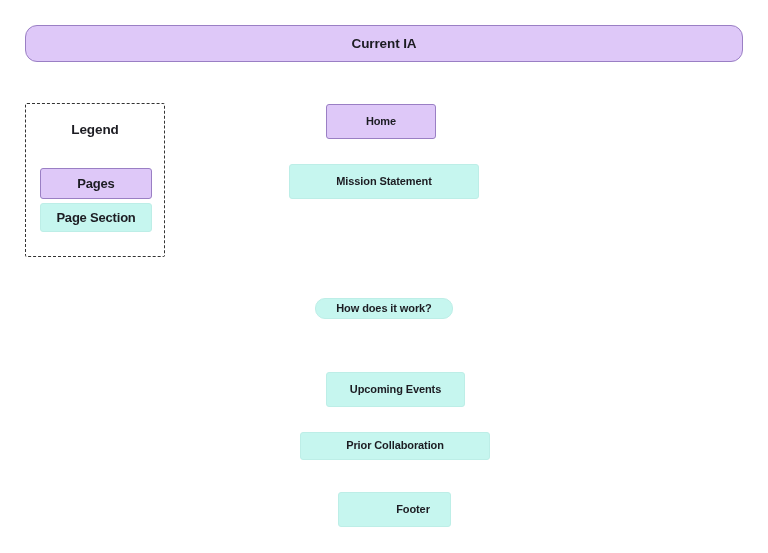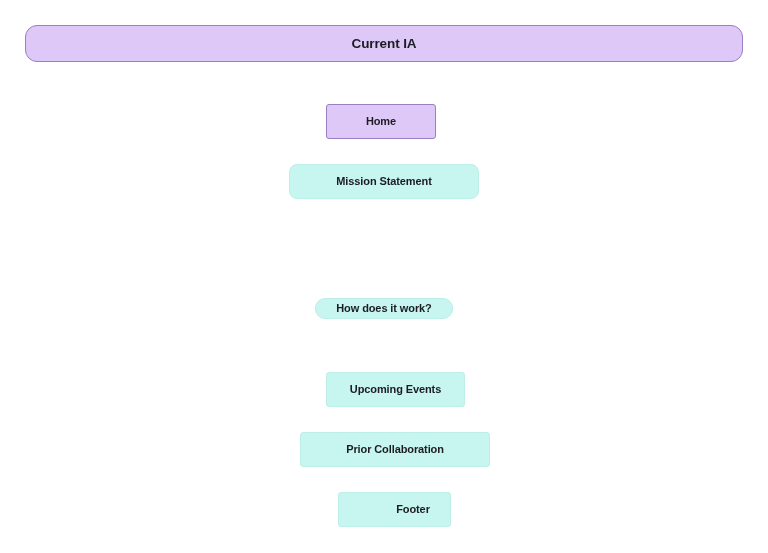--- a/index.html
+++ b/index.html
@@ -112,39 +112,48 @@
 </style>
 </head>
 <body>
 
 <div id="canvas">
 
   <div id="header-bar" style="left: 25px; top: 25px; width: 718px; height: 37px;">
     <span>Current IA</span>
   </div>
 
+  <div id="legend-box" style="left: 25px; top: 103px; width: 140px; height: 154px;">
+    <div id="legend-title">Legend</div>
+    <div class="legend-swatch page">
+      <span>Pages</span>
+    </div>
+    <div class="legend-swatch section">
+      <span>Page Section</span>
+    </div>
+  </div>
 
   <div class="node page" id="node-0" style="left: 326px; top: 104px; width: 110px; height: 35px;">
     <span>Home</span>
   </div>
 
-  <div class="node section" id="node-1" style="left: 289px; top: 164px; width: 190px; height: 35px; border-radius: 8px;">
+  <div class="node section" id="node-1" style="left: 289px; top: 164px; width: 190px; height: 35px;">
     <span>Mission Statement</span>
   </div>
 
 
   <div class="node section" id="node-3" style="left: 315px; top: 298px; width: 138px; height: 21px; border-radius: 10px;">
     <span>How does it work?</span>
   </div>
 
   <div class="node section" id="node-4" style="left: 326px; top: 372px; width: 139px; height: 35px;">
     <span>Upcoming Events</span>
   </div>
 
-  <div class="node section" id="node-5" style="left: 300px; top: 432px; width: 190px; height: 35px; align-items: center;">
+  <div class="node section" id="node-5" style="left: 300px; top: 432px; width: 190px; height: 28px; align-items: center;">
     <span>Prior Collaboration</span>
   </div>
 
   <div class="node section" id="node-6" style="left: 338px; top: 492px; width: 113px; height: 35px; padding-left: 37px;">
     <span>Footer</span>
   </div>
 
 </div>
 
 </body></html>

